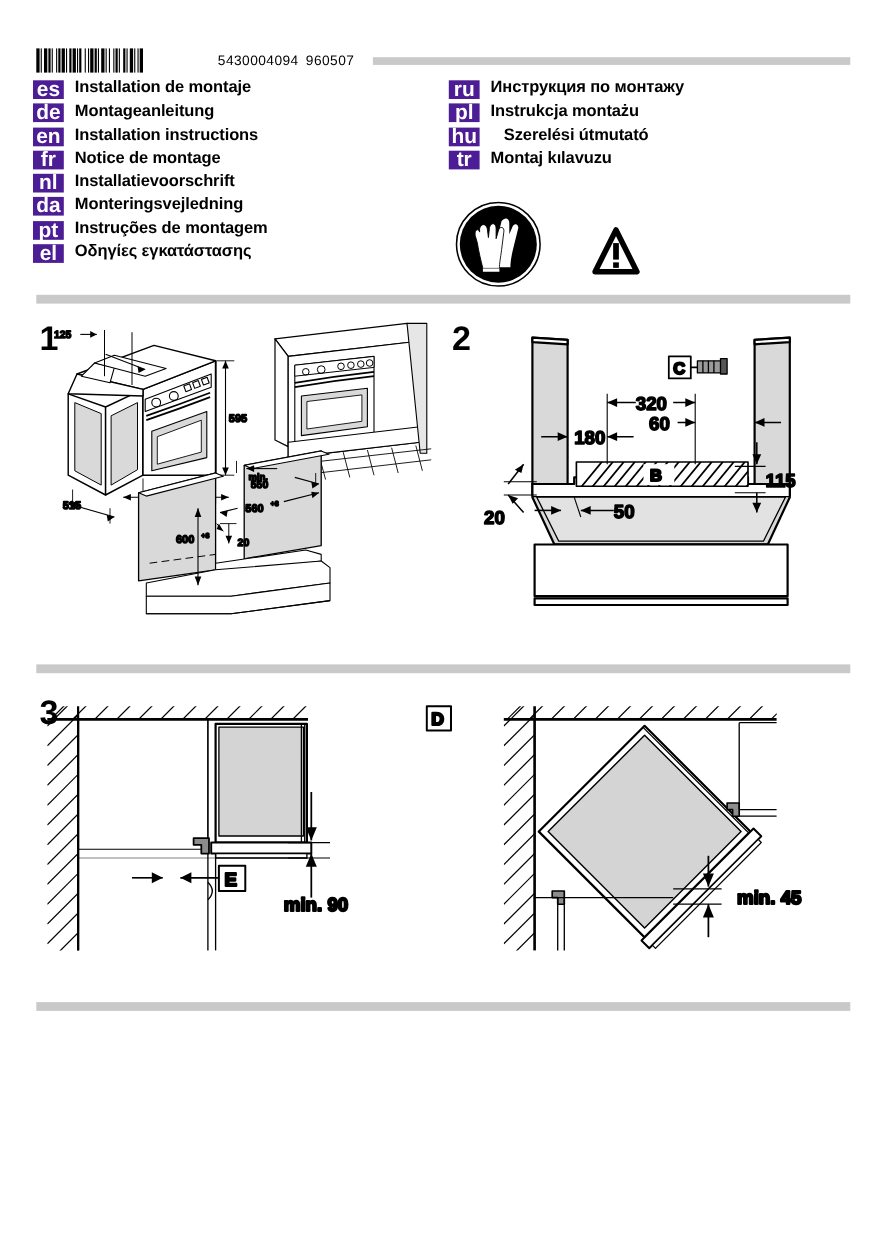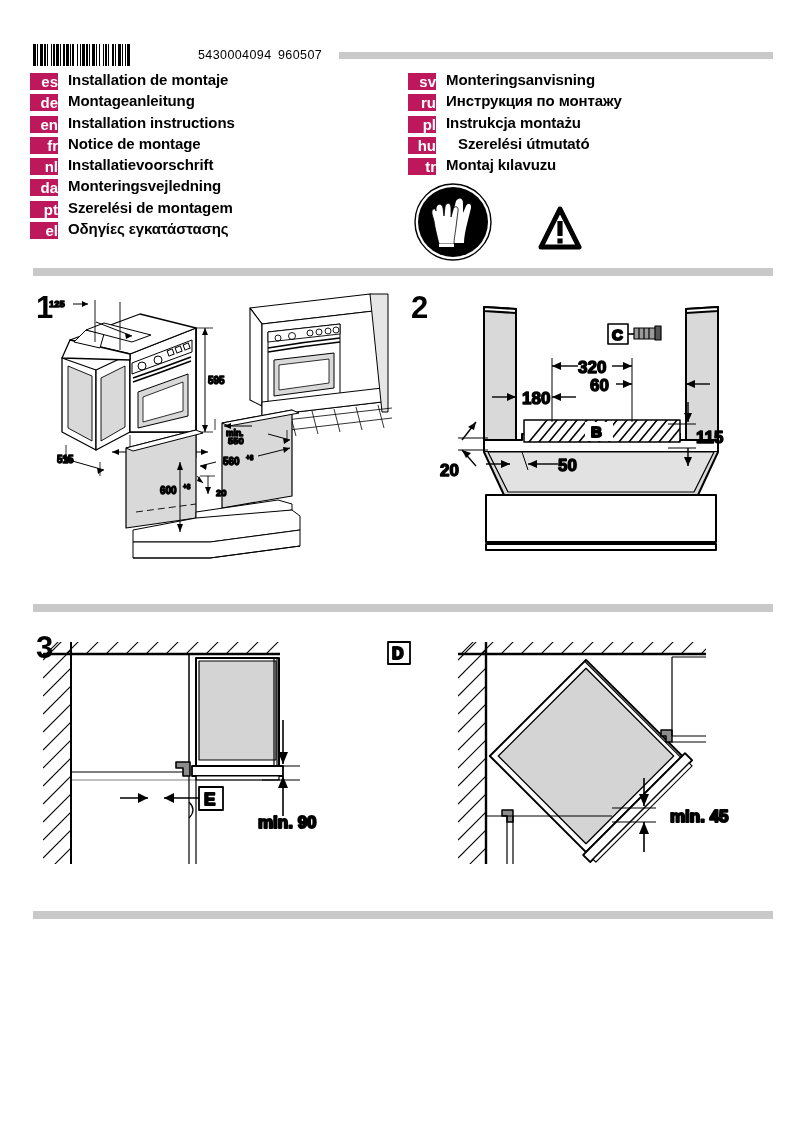--- a/index.html
+++ b/index.html
@@ -59,25 +59,25 @@
   .lang-row {
     position: relative;
     height: 21.3px;
     white-space: nowrap;
   }
   .lang-tag {
     display: inline-block;
     width: 28px;
     height: 17px;
     line-height: 17px;
-    background: #be185d;
+    background: #4c1d95;
     color: #ffffff;
-    font-size: 15px;
+    font-size: 19px;
     font-weight: bold;
-    text-align: right;
+    text-align: center;
     vertical-align: top;
     margin-top: 2px;
   }
   .lang-title {
     display: inline-block;
     margin-left: 10px;
     font-size: 15px;
     font-weight: bold;
     letter-spacing: -0.1px;
     vertical-align: top;
@@ -169,26 +169,25 @@
 
   <div id="header-rule"></div>
 
   <div class="lang-col" id="lang-left">
       <div class="lang-row"><span class="lang-tag">es</span><span class="lang-title">Installation de montaje</span></div>
       <div class="lang-row"><span class="lang-tag">de</span><span class="lang-title">Montageanleitung</span></div>
       <div class="lang-row"><span class="lang-tag">en</span><span class="lang-title">Installation instructions</span></div>
       <div class="lang-row"><span class="lang-tag">fr</span><span class="lang-title">Notice de montage</span></div>
       <div class="lang-row"><span class="lang-tag">nl</span><span class="lang-title">Installatievoorschrift</span></div>
       <div class="lang-row"><span class="lang-tag">da</span><span class="lang-title">Monteringsvejledning</span></div>
-      <div class="lang-row"><span class="lang-tag">pt</span><span class="lang-title">Szerelési de montagem</span></div>
+      <div class="lang-row"><span class="lang-tag">pt</span><span class="lang-title">Instruções de montagem</span></div>
       <div class="lang-row"><span class="lang-tag">el</span><span class="lang-title">Οδηγίες εγκατάστασης</span></div>
     </div>
 
   <div class="lang-col" id="lang-right">
-      <div class="lang-row"><span class="lang-tag">sv</span><span class="lang-title">Monteringsanvisning</span></div>
       <div class="lang-row"><span class="lang-tag">ru</span><span class="lang-title">Инструкция по монтажу</span></div>
       <div class="lang-row"><span class="lang-tag">pl</span><span class="lang-title">Instrukcja montażu</span></div>
       <div class="lang-row"><span class="lang-tag">hu</span><span class="lang-title indented">Szerelési útmutató</span></div>
       <div class="lang-row"><span class="lang-tag">tr</span><span class="lang-title">Montaj kılavuzu</span></div>
     </div>
 
   <div id="pictograms">
     <svg width="180" height="80" viewBox="0 0 180 80">
 
       <g>

